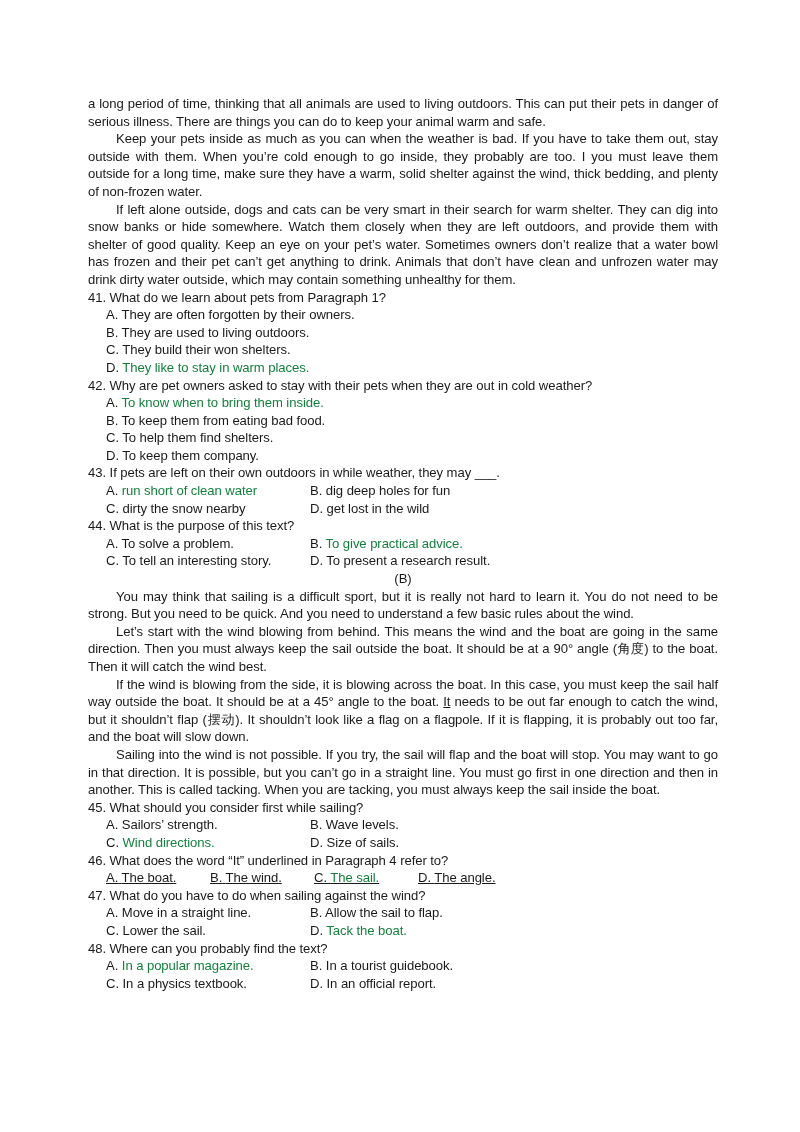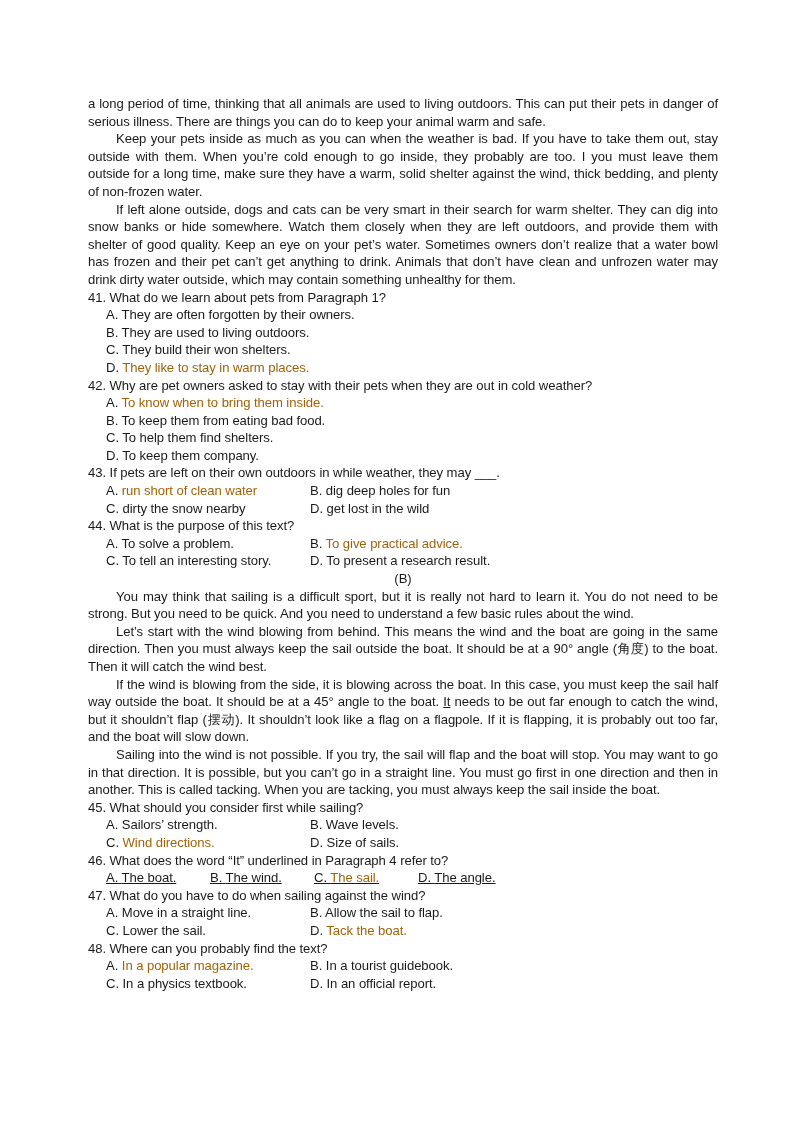--- a/index.html
+++ b/index.html
@@ -66,21 +66,21 @@
     display: inline-block;
     vertical-align: top;
   }
   
   .optrow.single .opt { width: auto; }
   
   .optrow.two .opt { width: 204px; }
   
   .optrow.four .opt { width: 104px; text-decoration: underline; }
   .optrow.four .opt.w1 { width: 104px; }
-  .ans { color: #a16207; }
+  .ans { color: #15803d; }
   .lbl { color: #1a1a1a; }
   u.ul { text-decoration: underline; text-underline-offset: 1px; }
   .cjk { font-family: "DejaVu Sans", "Liberation Sans", sans-serif; }
 </style>
 </head>
 <body>
 
 <div class="page">
   <div class="content">
 

